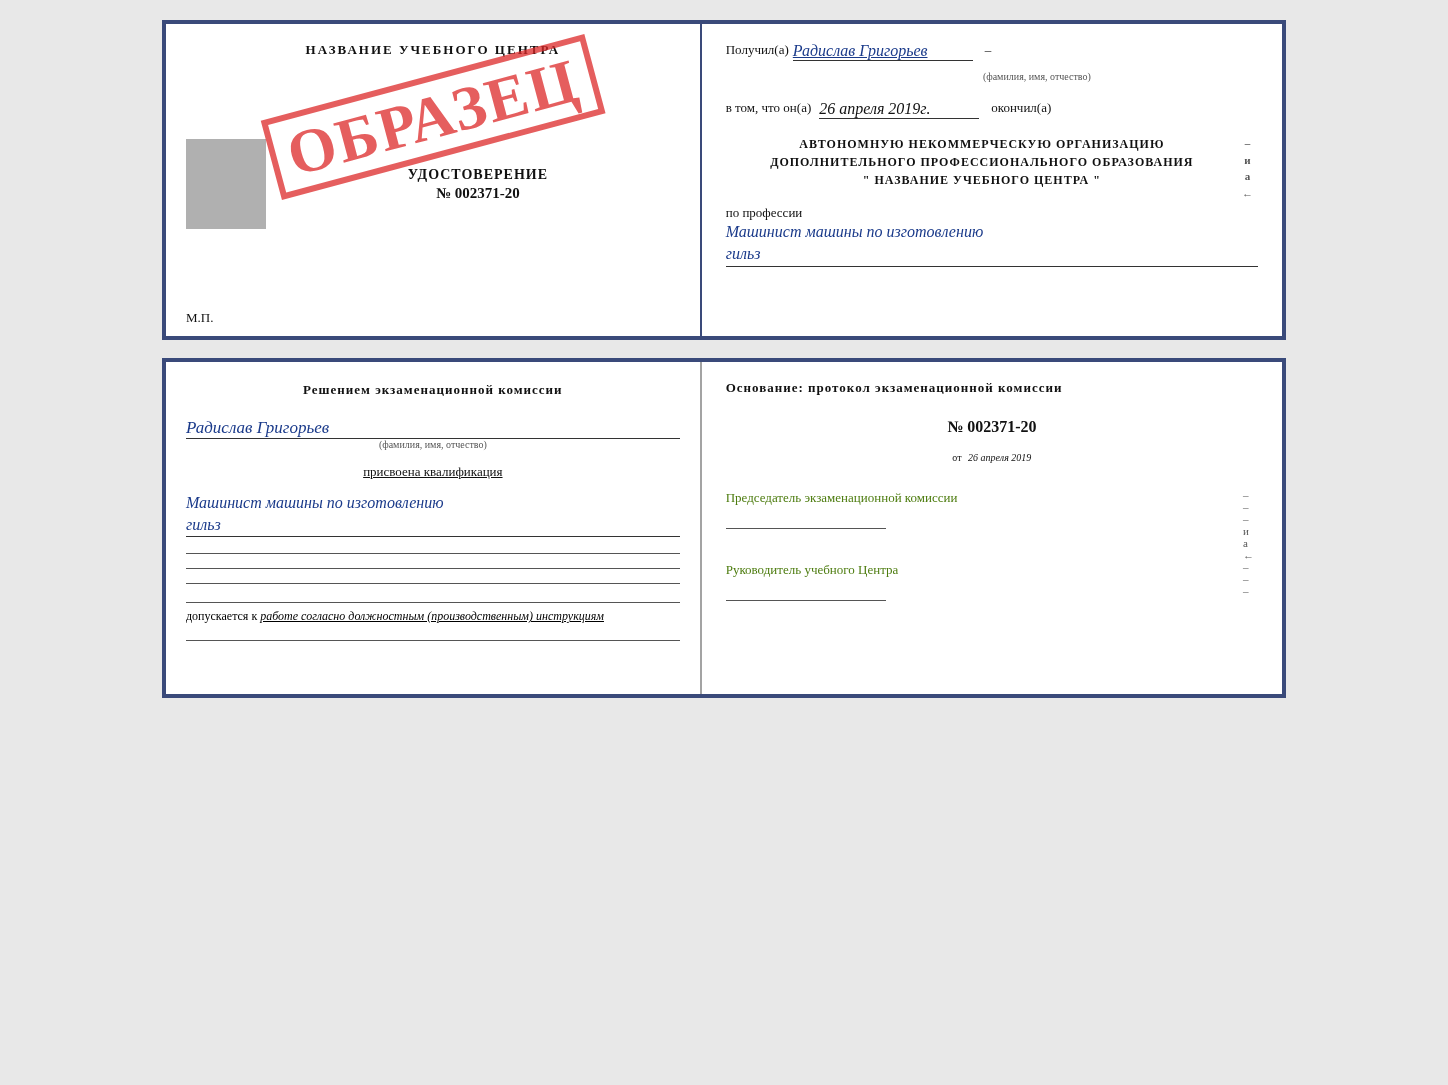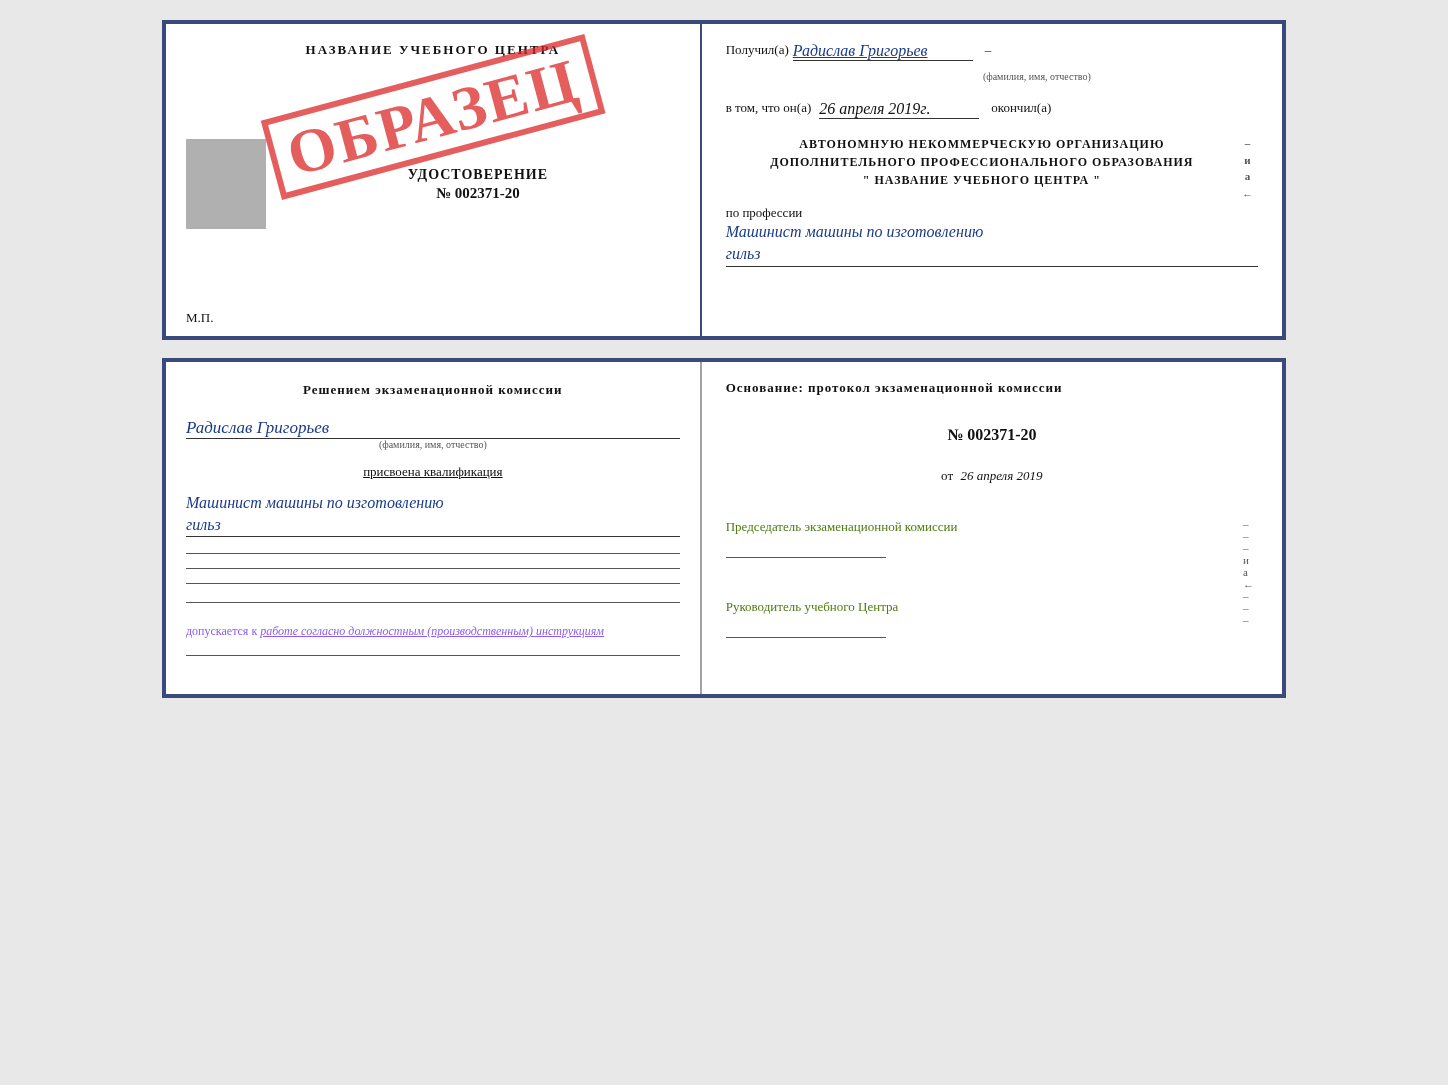--- a/index.html
+++ b/index.html
@@ -222,21 +222,21 @@
       flex-direction: column;
       gap: 8px;
       position: relative;
     }
 
     .bottom-doc-right {
       width: 52%;
       padding: 18px 24px 14px 24px;
       display: flex;
       flex-direction: column;
-      gap: 20px;
+      gap: 12px;
       position: relative;
     }
 
     .commission-title {
       font-size: 13px;
       font-weight: bold;
       letter-spacing: 1px;
       text-align: center;
       color: #111;
       line-height: 1.5;
@@ -269,23 +269,23 @@
       color: #1a3a8a;
       font-style: italic;
       font-family: 'Segoe Script', 'Comic Sans MS', cursive;
       border-bottom: 1px solid #333;
       line-height: 1.4;
     }
 
     .допускается-block {
       margin-top: 16px;
       font-size: 12px;
-      color: #8b5cf6;
+      color: #000000;
       border-top: 1px solid #555;
-      padding-top: 21px;
+      padding-top: 6px;
     }
 
     .допускается-block .italic-text {
       font-style: italic;
       text-decoration: underline;
     }
 
     .right-section-title {
       font-size: 13px;
       font-weight: bold;
@@ -296,21 +296,21 @@
 
     .protocol-number {
       font-size: 16px;
       font-weight: bold;
       color: #111;
       text-align: center;
       margin-top: 10px;
     }
 
     .date-line {
-      font-size: 13px;
+      font-size: 10px;
       color: #111;
       text-align: center;
     }
 
     .signature-block {
       margin-top: 10px;
     }
 
     .sig-title {
       font-size: 13px;

